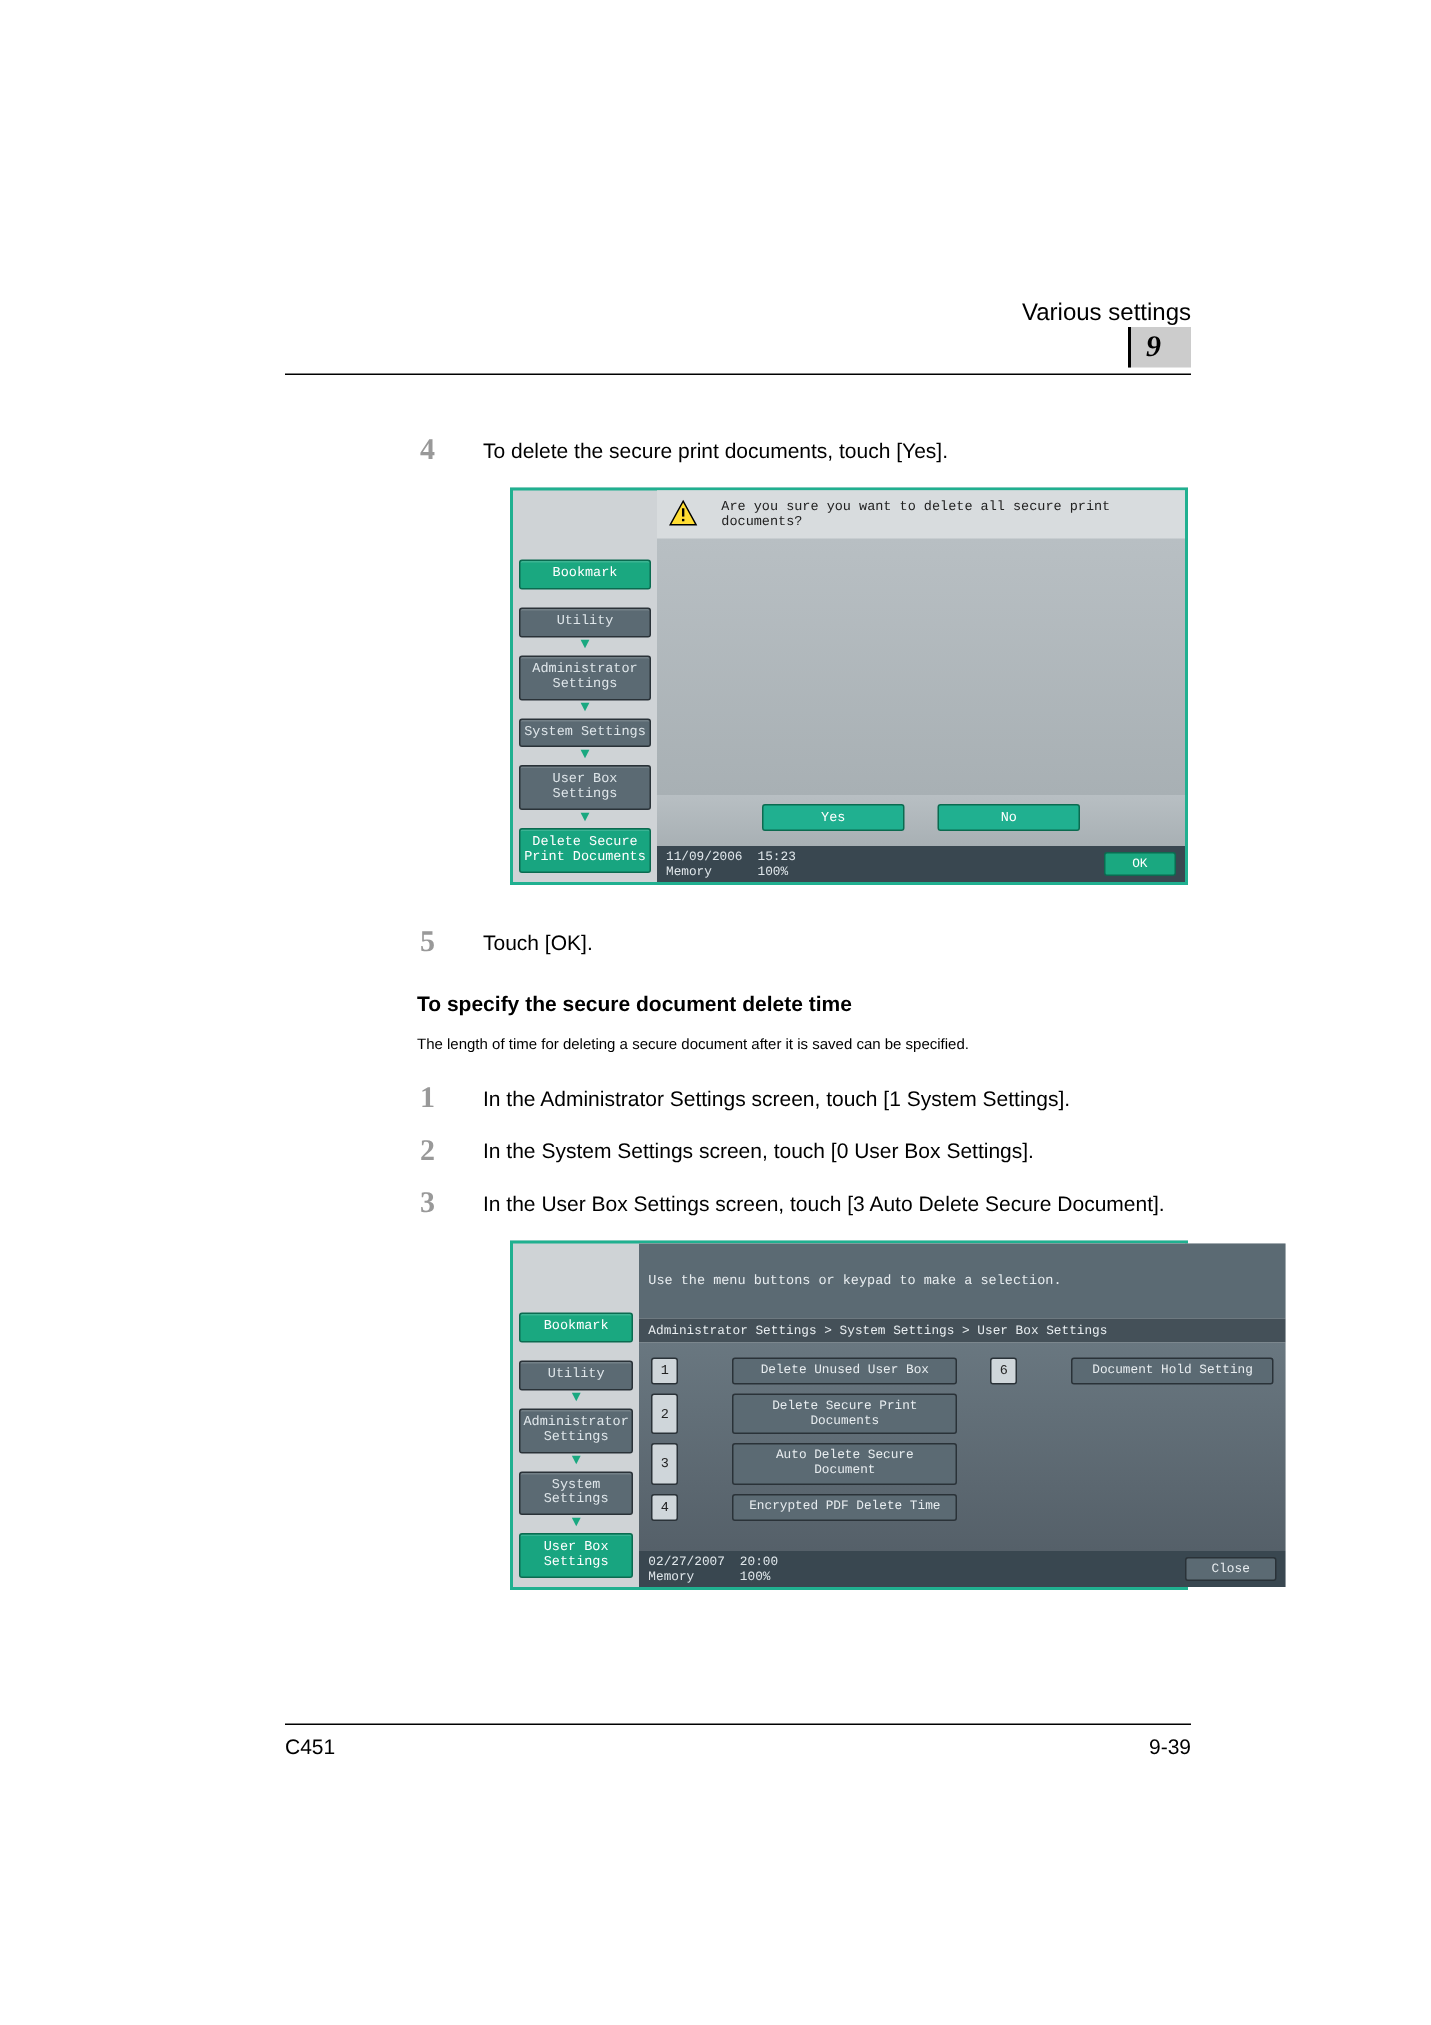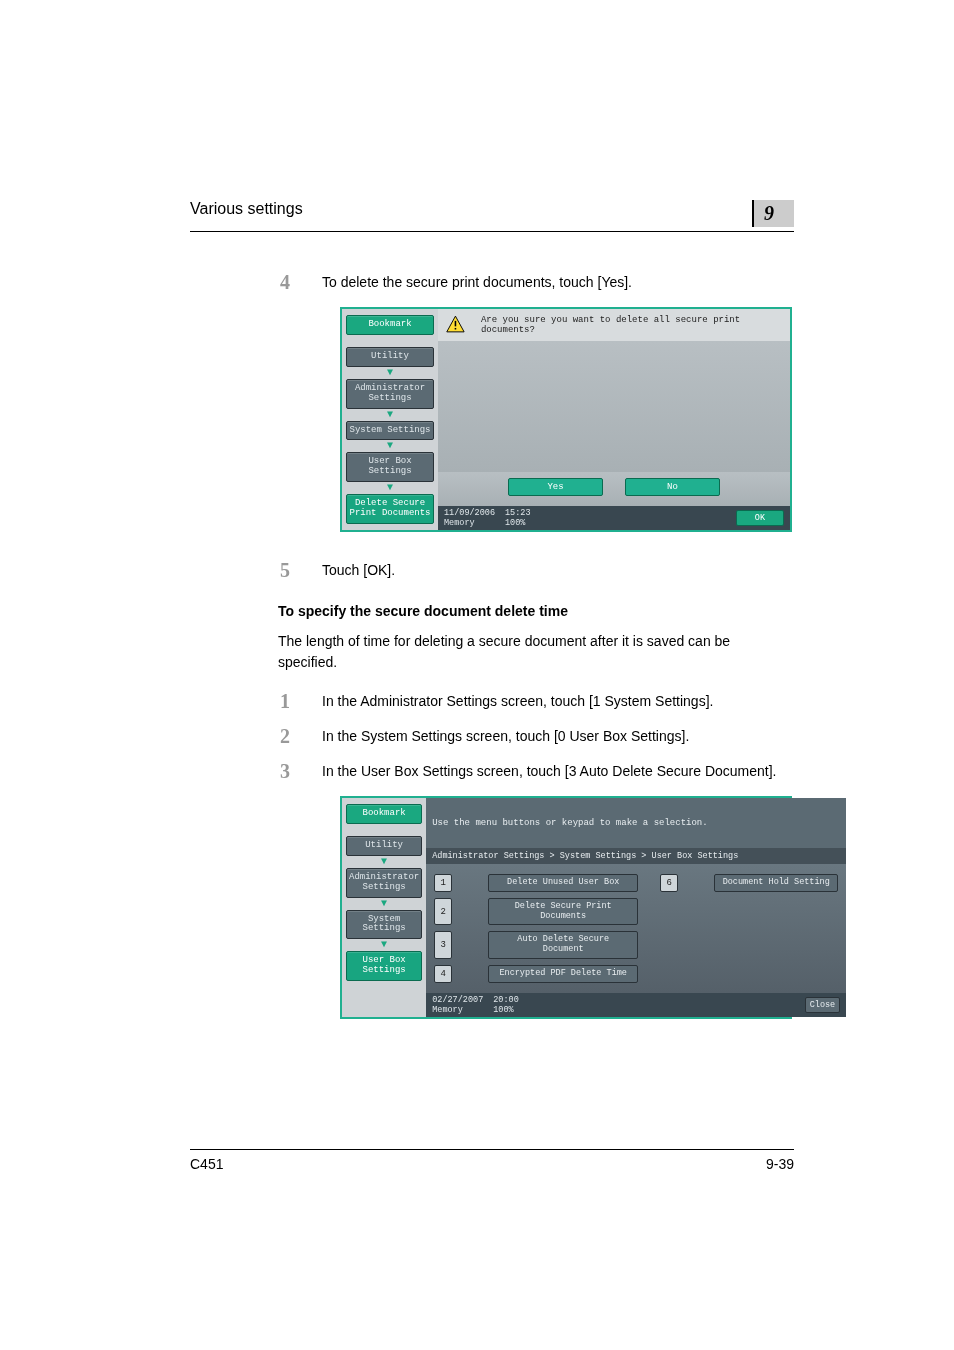--- a/index.html
+++ b/index.html
@@ -9,25 +9,26 @@
       width: 954px;
       height: 1350px;
       position: relative;
       color: #000;
     }
     .page {
       padding: 200px 160px 0 190px;
     }
     .header-row {
       display: flex;
-      align-items: flex-start;
+      align-items: flex-end;
       justify-content: space-between;
       border-bottom: 1px solid #000;
       padding-bottom: 4px;
       margin-bottom: 40px;
+      flex-direction: column;
     }
     .chapter-badge {
       background: #ccc;
       padding: 2px 20px 2px 10px;
       font-weight: bold;
       font-size: 20px;
       font-style: italic;
       font-family: Georgia, serif;
       border-left: 2px solid #000;
     }
@@ -50,21 +51,21 @@
       font-size: 14px;
       line-height: 1.5;
       flex: 1;
     }
     .subheading {
       font-weight: bold;
       font-size: 14px;
       margin: 22px 0 12px 88px;
     }
     .body-text {
-      font-size: 14px;
+      font-size: 10px;
       line-height: 1.5;
       margin: 0 0 18px 88px;
       max-width: 490px;
     }
     
     .panel {
       margin: 12px 0 28px 150px;
       width: 452px;
       border: 2px solid #20b090;
       background: #cfd3d6;
@@ -88,20 +89,21 @@
       text-align: center;
       padding: 4px 2px;
       border-radius: 2px;
       line-height: 1.1;
       box-shadow: inset 0 1px 0 rgba(255,255,255,0.15);
     }
     .btn.green {
       background: #1aa880;
       border-color: #0b6b50;
       color: #fff;
+      margin-top: 40px;
     }
     .btn.active {
       background: #18a580;
       border-color: #0b6b50;
       color: #fff;
     }
     .arrow-down {
       color: #1aa880;
       text-align: center;
       font-size: 10px;
@@ -176,21 +178,21 @@
       background: #1aa880;
       border: 1px solid #0b6b50;
       border-radius: 2px;
       padding: 2px 18px;
       color: #fff;
     }
     .footer .close {
       background: #5b6a73;
       border: 1px solid #2a3238;
       border-radius: 2px;
-      padding: 2px 4px;
+      padding: 2px 17px;
       color: #e8edf0;
     }
     
     .menuarea {
       flex: 1;
       background: linear-gradient(#697780, #556069);
       padding: 10px 8px;
       display: flex;
       flex-direction: column;
       gap: 6px;
@@ -217,21 +219,21 @@
       border: 1px solid #2a3238;
       color: #e8edf0;
       padding: 3px 6px;
       width: 150px;
       font-size: 8.5px;
       text-align: center;
       border-radius: 2px;
       line-height: 1.15;
       margin-left: 32px;
     }
-    .menu-btn.right { width: 124px; }
+    .menu-btn.right { width: 135px; }
     .menu-cols {
       display: flex;
       gap: 22px;
     }
     
     .pagefoot {
       position: absolute;
       bottom: 178px;
       left: 190px;
       right: 160px;

